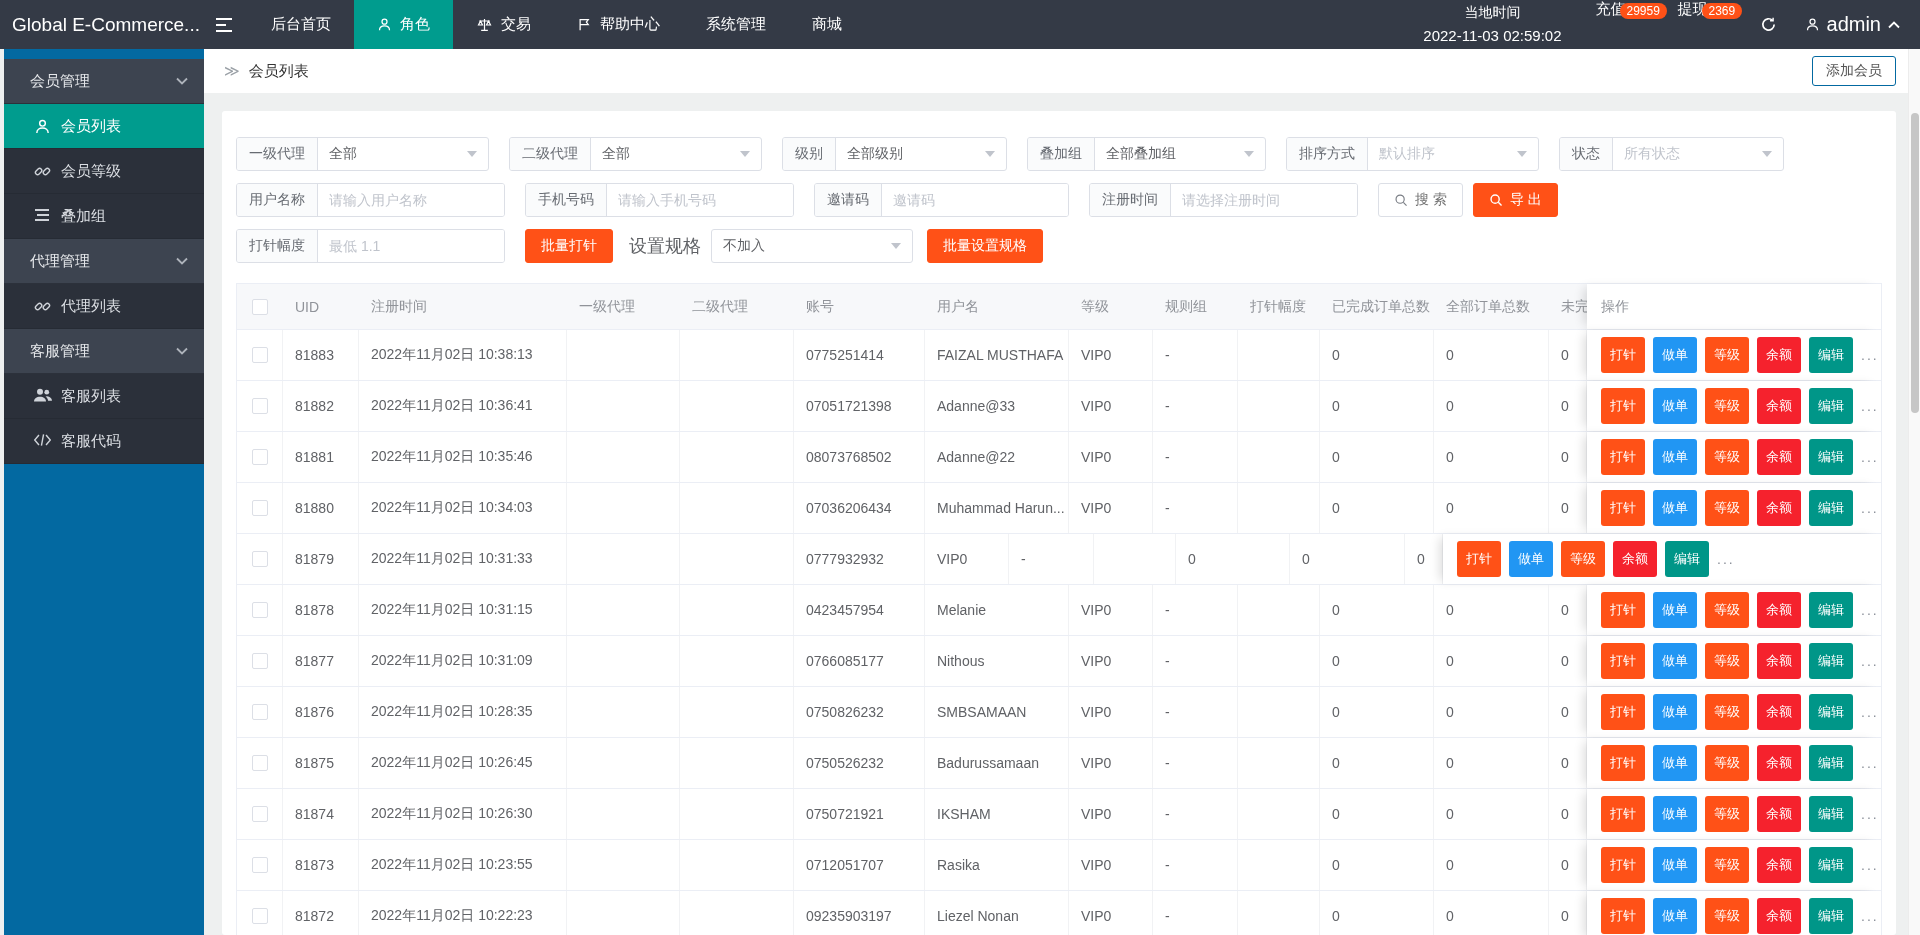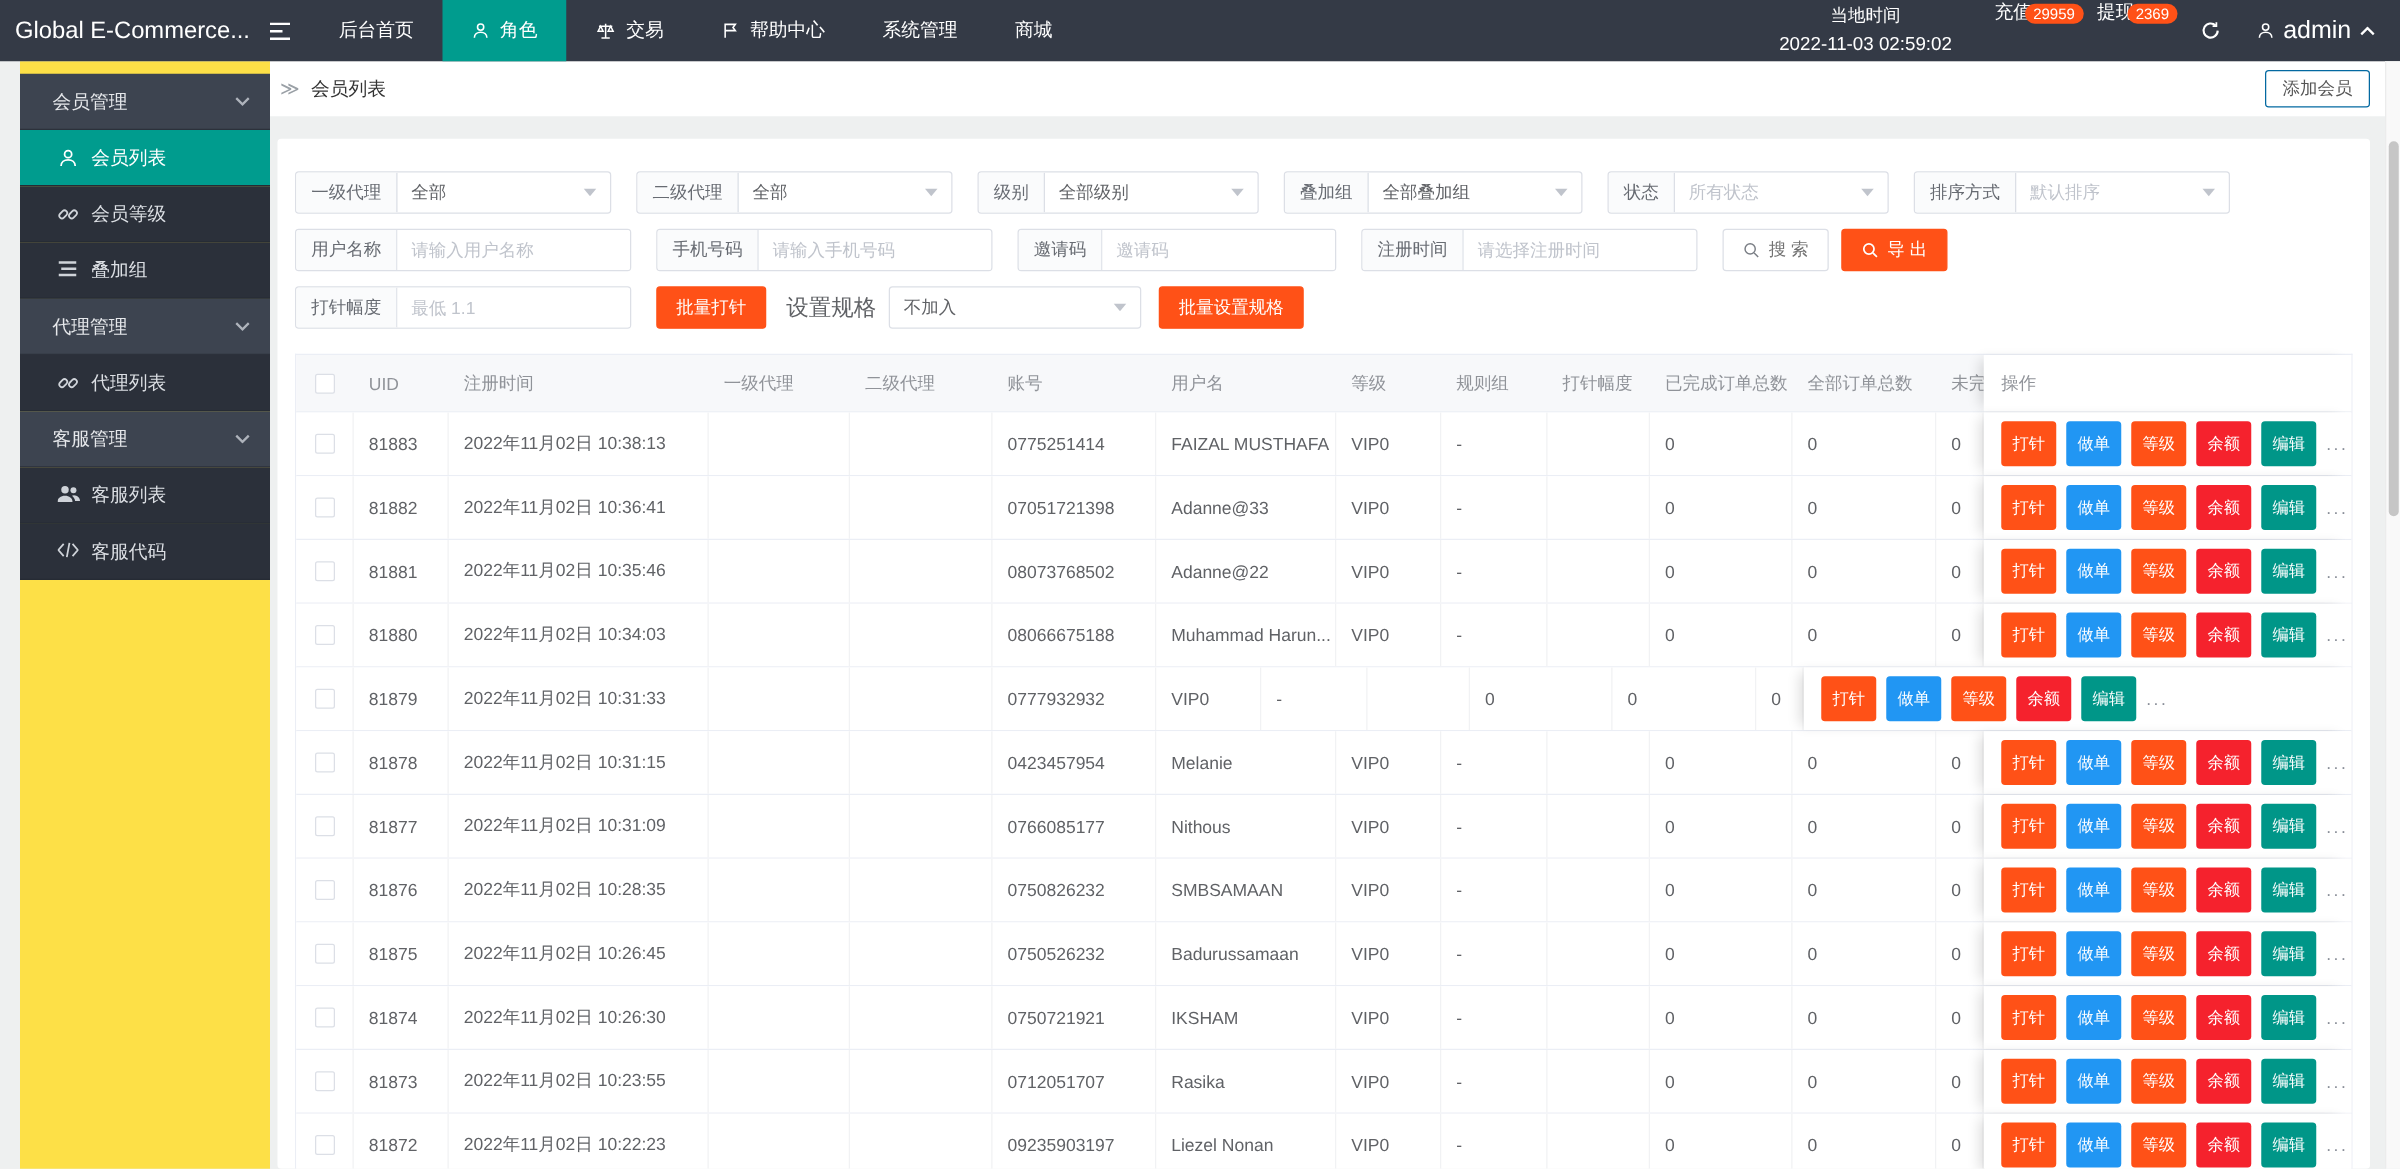--- a/index.html
+++ b/index.html
@@ -19,21 +19,21 @@
   .timeblock{text-align:center;margin-right:34px;line-height:1.55}
   .timeblock .tl{font-size:14px}
   .timeblock .tv{font-size:15px}
   .badge-item{position:relative;height:49px;display:flex;
     font-size:15px;margin-right:52px;cursor:pointer}
   .badge{position:absolute;top:3px;left:24px;background:#ff5117;color:#fff;font-size:12px;
     line-height:16px;border-radius:9px;padding:0 7px;white-space:nowrap}
   .refresh{margin-right:28px;cursor:pointer}
   .adminbox{display:flex;align-items:center;gap:7px;font-size:20px;cursor:pointer}
   
-  .sidebar{position:absolute;top:49px;left:16px;bottom:0;width:200px;background:#fde047;
+  .sidebar{position:absolute;top:49px;left:4px;bottom:0;width:200px;background:#0369a1;
     z-index:30;padding-top:10px}
   .sgroup{height:45px;display:flex;align-items:center;padding:0 16px 0 26px;color:#e6e8eb;
     font-size:15px;background:#3d4450;border-bottom:1px solid #2c313b;cursor:pointer}
   .sgroup .chev{margin-left:auto;color:#aeb3bb}
   .sitem{height:45px;display:flex;align-items:center;gap:10px;padding-left:30px;color:#dcdfe4;
     font-size:15px;background:#2b303a;border-bottom:1px solid #262b34;cursor:pointer}
   .sitem.active{background:#009c8e;color:#fff}
   .sicon{width:17px;height:17px;color:#cfd3d9;flex-shrink:0}
   .sitem.active .sicon{color:#fff}
   
@@ -288,30 +288,30 @@
         </span>
       </div>
       <div class="fgroup">
         <span class="flabel">叠加组</span>
         <span class="fval">
           <span>全部叠加组</span>
           <span class="arrow"></span>
         </span>
       </div>
       <div class="fgroup">
+        <span class="flabel">排序方式</span>
+        <span class="fval muted">
+          <span>默认排序</span>
+          <span class="arrow"></span>
+        </span>
+      </div>
+      <div class="fgroup">
         <span class="flabel">状态</span>
         <span class="fval muted">
           <span>所有状态</span>
-          <span class="arrow"></span>
-        </span>
-      </div>
-      <div class="fgroup">
-        <span class="flabel">排序方式</span>
-        <span class="fval muted">
-          <span>默认排序</span>
           <span class="arrow"></span>
         </span>
       </div>
     </div>
 
     <div class="frow">
       <div class="fgroup">
         <span class="flabel">用户名称</span>
         <input class="finput" placeholder="请输入用户名称" style="">
       </div>
@@ -462,21 +462,21 @@
   </div>
 
   <div class="trow">
     <div class="cell c0">
               <span class="cb"></span>
             </div>
     <div class="cell c1">81880</div>
     <div class="cell c2">2022年11月02日 10:34:03</div>
     <div class="cell c3"></div>
     <div class="cell c4"></div>
-    <div class="cell c5">08066675188</div>
+    <div class="cell c5">07036206434</div>
     <div class="cell c6">Muhammad Harun...</div>
     <div class="cell c7">VIP0</div>
     <div class="cell c8">-</div>
     <div class="cell c9"></div>
     <div class="cell c10">0</div>
     <div class="cell c11">0</div>
     <div class="cell c12">0</div>
     <div class="cell c13">
       <span class="abtn a-inject">打针</span>
       <span class="abtn a-order">做单</span>

